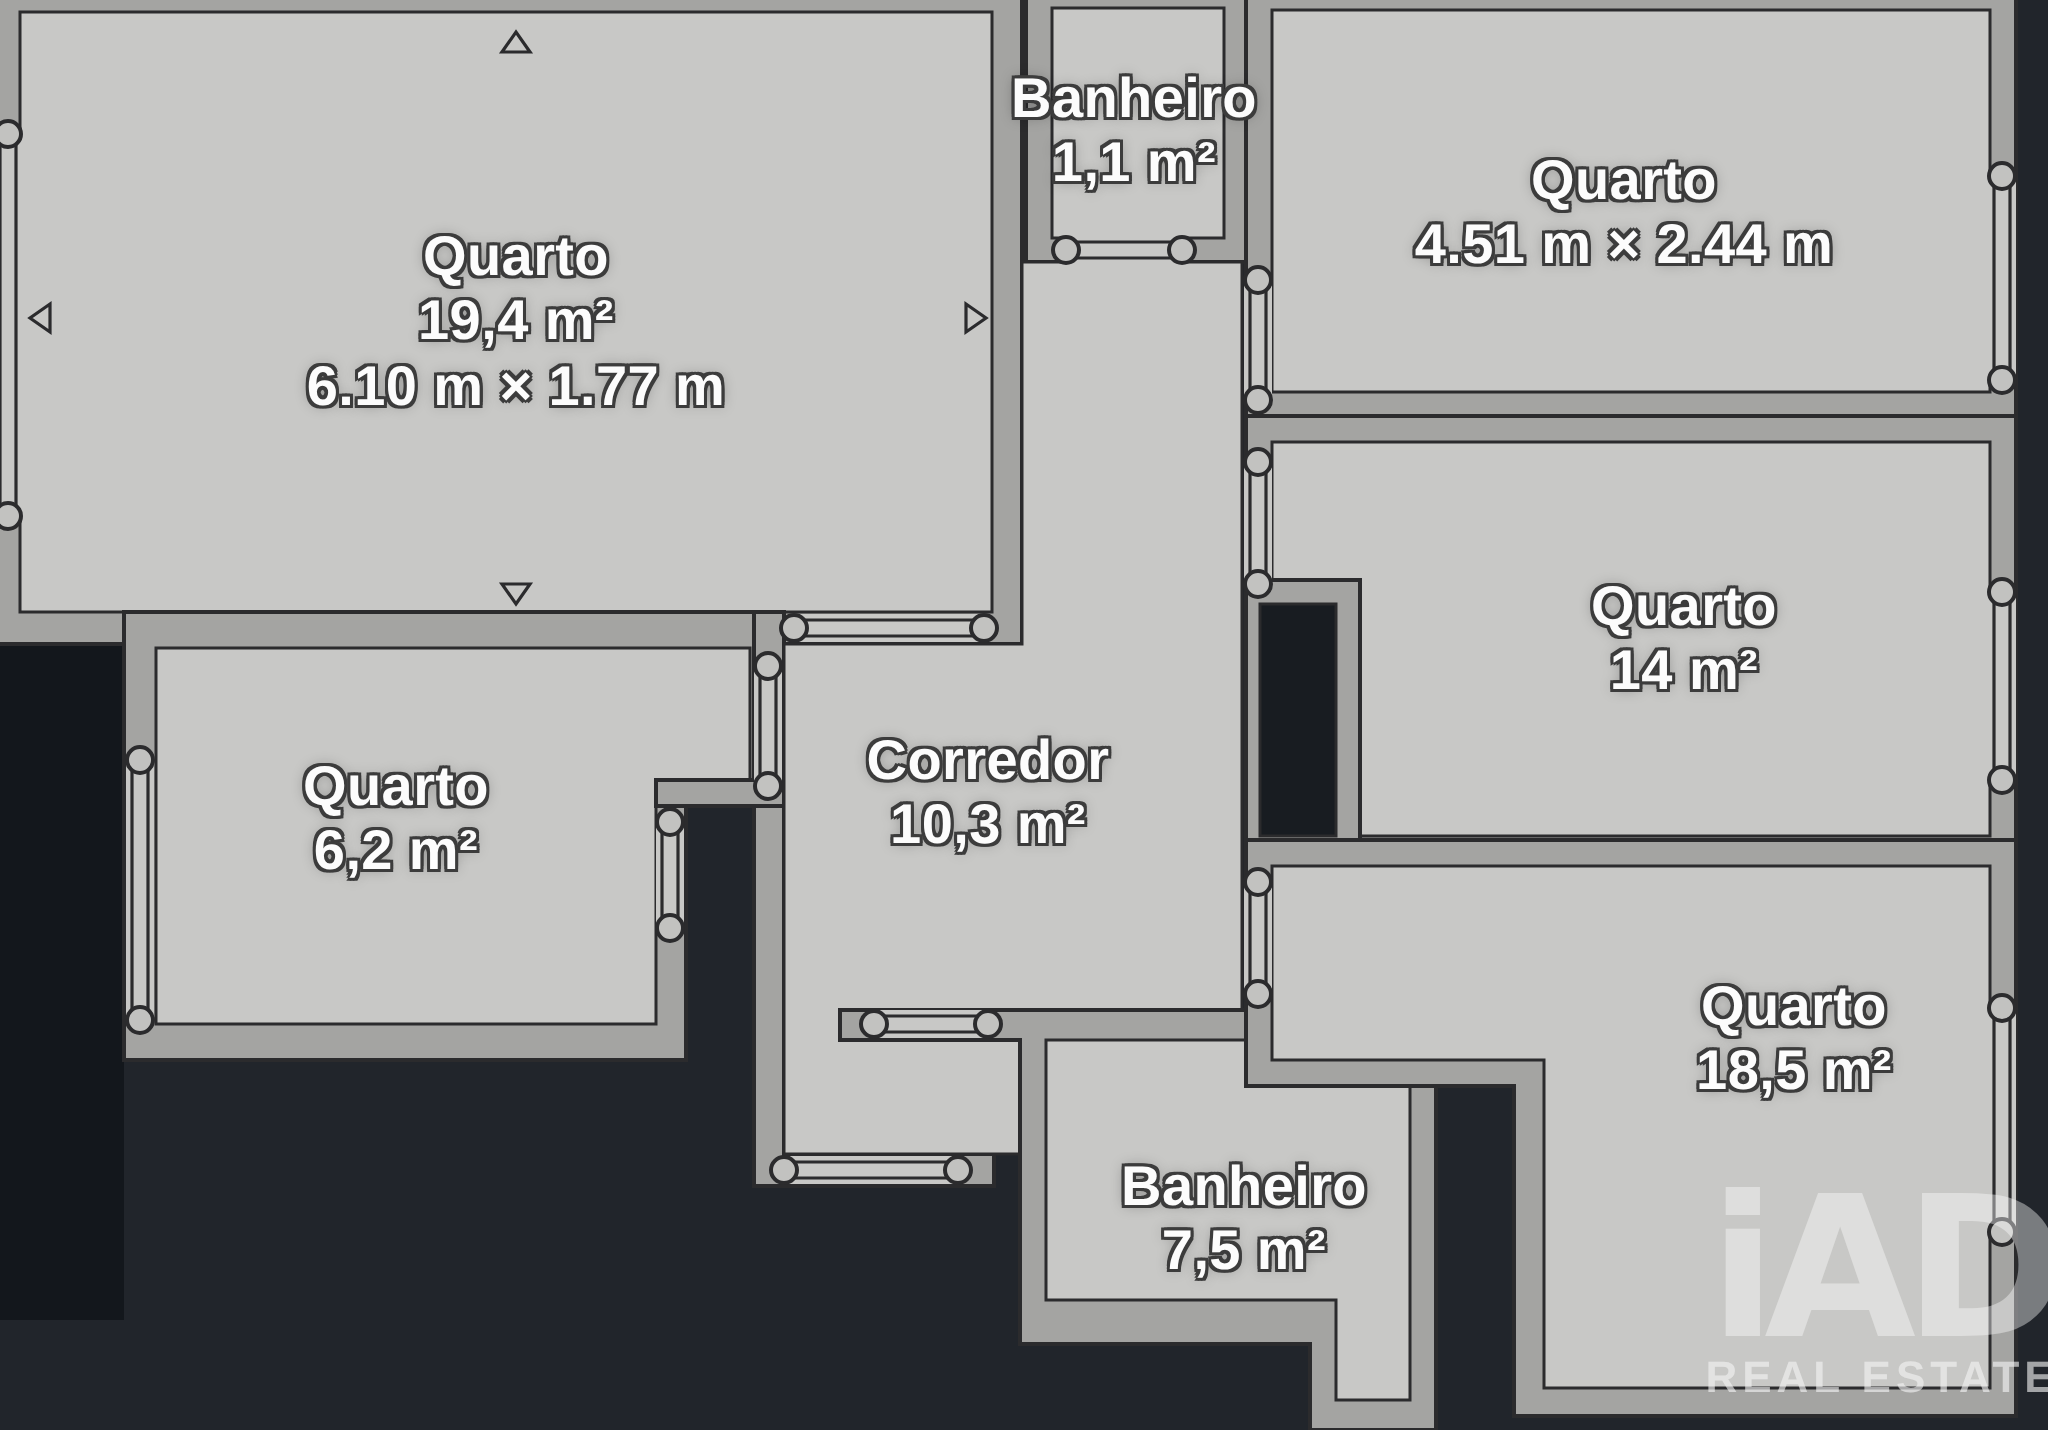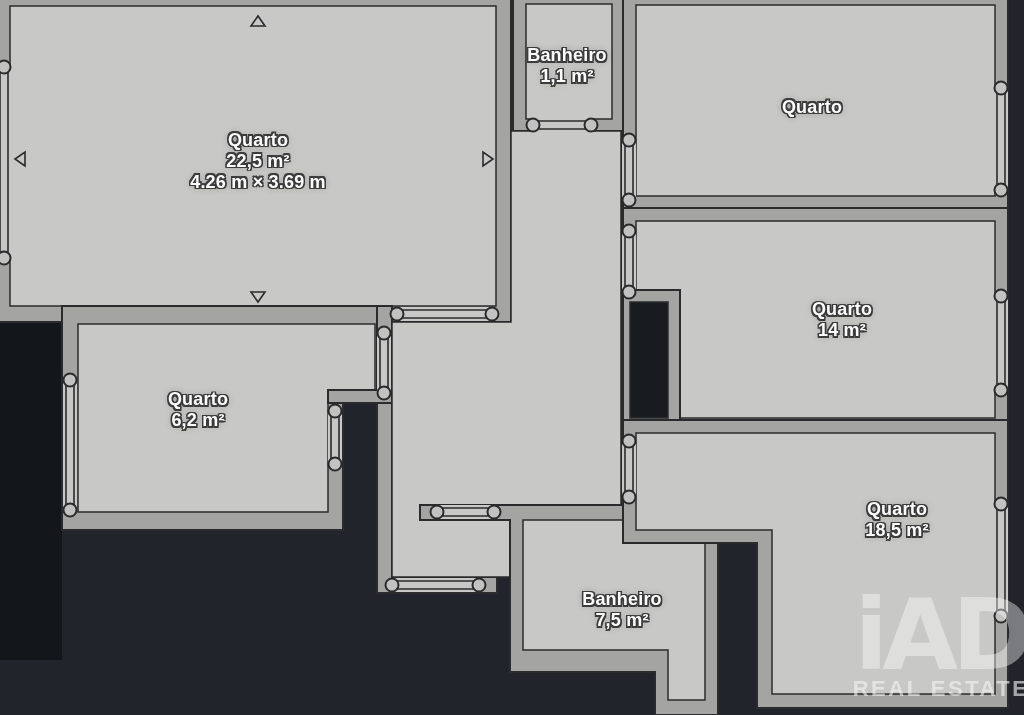--- a/index.html
+++ b/index.html
@@ -11,21 +11,21 @@
   .wall{fill:#a4a4a2;stroke:#2b2b2d;stroke-width:2;}
   .floor{fill:#c8c8c6;stroke:#2b2b2d;stroke-width:1.5;}
   .gap{fill:#c8c8c6;stroke:none;}
   .dline{stroke:#2b2b2d;stroke-width:1.6;}
   .hinge{fill:#c2c2c0;stroke:#2b2b2d;stroke-width:2;}
   .tri{fill:#c8c8c6;stroke:#2b2b2d;stroke-width:1.6;}
   .shaft{fill:#181c21;stroke:#2b2b2d;stroke-width:1.5;}
   .darkpatch{fill:#13171c;stroke:none;}
   .room-label{
     position:absolute;transform:translate(-50%,-50%);
-    text-align:center;font-weight:bold;font-size:18px;line-height:1.16;
+    text-align:center;font-weight:bold;font-size:28px;line-height:1.16;
     color:#fcfcfc;white-space:nowrap;letter-spacing:.2px;
     text-shadow:-1.5px -1.5px 0 #3c3c3c,1.5px -1.5px 0 #3c3c3c,
                 -1.5px 1.5px 0 #3c3c3c,1.5px 1.5px 0 #3c3c3c,
                 -1.5px 0 0 #3c3c3c,1.5px 0 0 #3c3c3c,
                 0 -1.5px 0 #3c3c3c,0 1.5px 0 #3c3c3c,
                 0 0 7px rgba(0,0,0,.35);
   }
   .watermark{position:absolute;left:846px;top:586px;width:190px;text-align:center;}
   .wm-logo{
     font-size:98px;font-weight:bold;line-height:1;letter-spacing:-6px;
@@ -173,37 +173,42 @@
     </g>
 
     <path class="tri" d="M 251,26 L 265,26 L 258,16 Z"></path>
     <path class="tri" d="M 251,292 L 265,292 L 258,302 Z"></path>
     <path class="tri" d="M 25,152 L 25,166 L 15,159 Z"></path>
     <path class="tri" d="M 483,152 L 483,166 L 493,159 Z"></path>
   </svg>
 
   <div class="room-label" style="left:258px;top:161px">
     <div>Quarto</div>
-    <div>22,5 m²</div>
-    <div>4.26 m × 3.69 m</div>
+    <div>19,4 m²</div>
+    <div>6.10 m × 1.77 m</div>
   </div>
   <div class="room-label" style="left:567px;top:66px">
     <div>Banheiro</div>
     <div>1,1 m²</div>
   </div>
   <div class="room-label" style="left:812px;top:107px">
     <div>Quarto</div>
+    <div>4.51 m × 2.44 m</div>
   </div>
   <div class="room-label" style="left:842px;top:320px">
     <div>Quarto</div>
     <div>14 m²</div>
   </div>
   <div class="room-label" style="left:198px;top:410px">
     <div>Quarto</div>
     <div>6,2 m²</div>
+  </div>
+  <div class="room-label" style="left:494px;top:397px">
+    <div>Corredor</div>
+    <div>10,3 m²</div>
   </div>
   <div class="room-label" style="left:897px;top:520px">
     <div>Quarto</div>
     <div>18,5 m²</div>
   </div>
   <div class="room-label" style="left:622px;top:610px">
     <div>Banheiro</div>
     <div>7,5 m²</div>
   </div>
 

